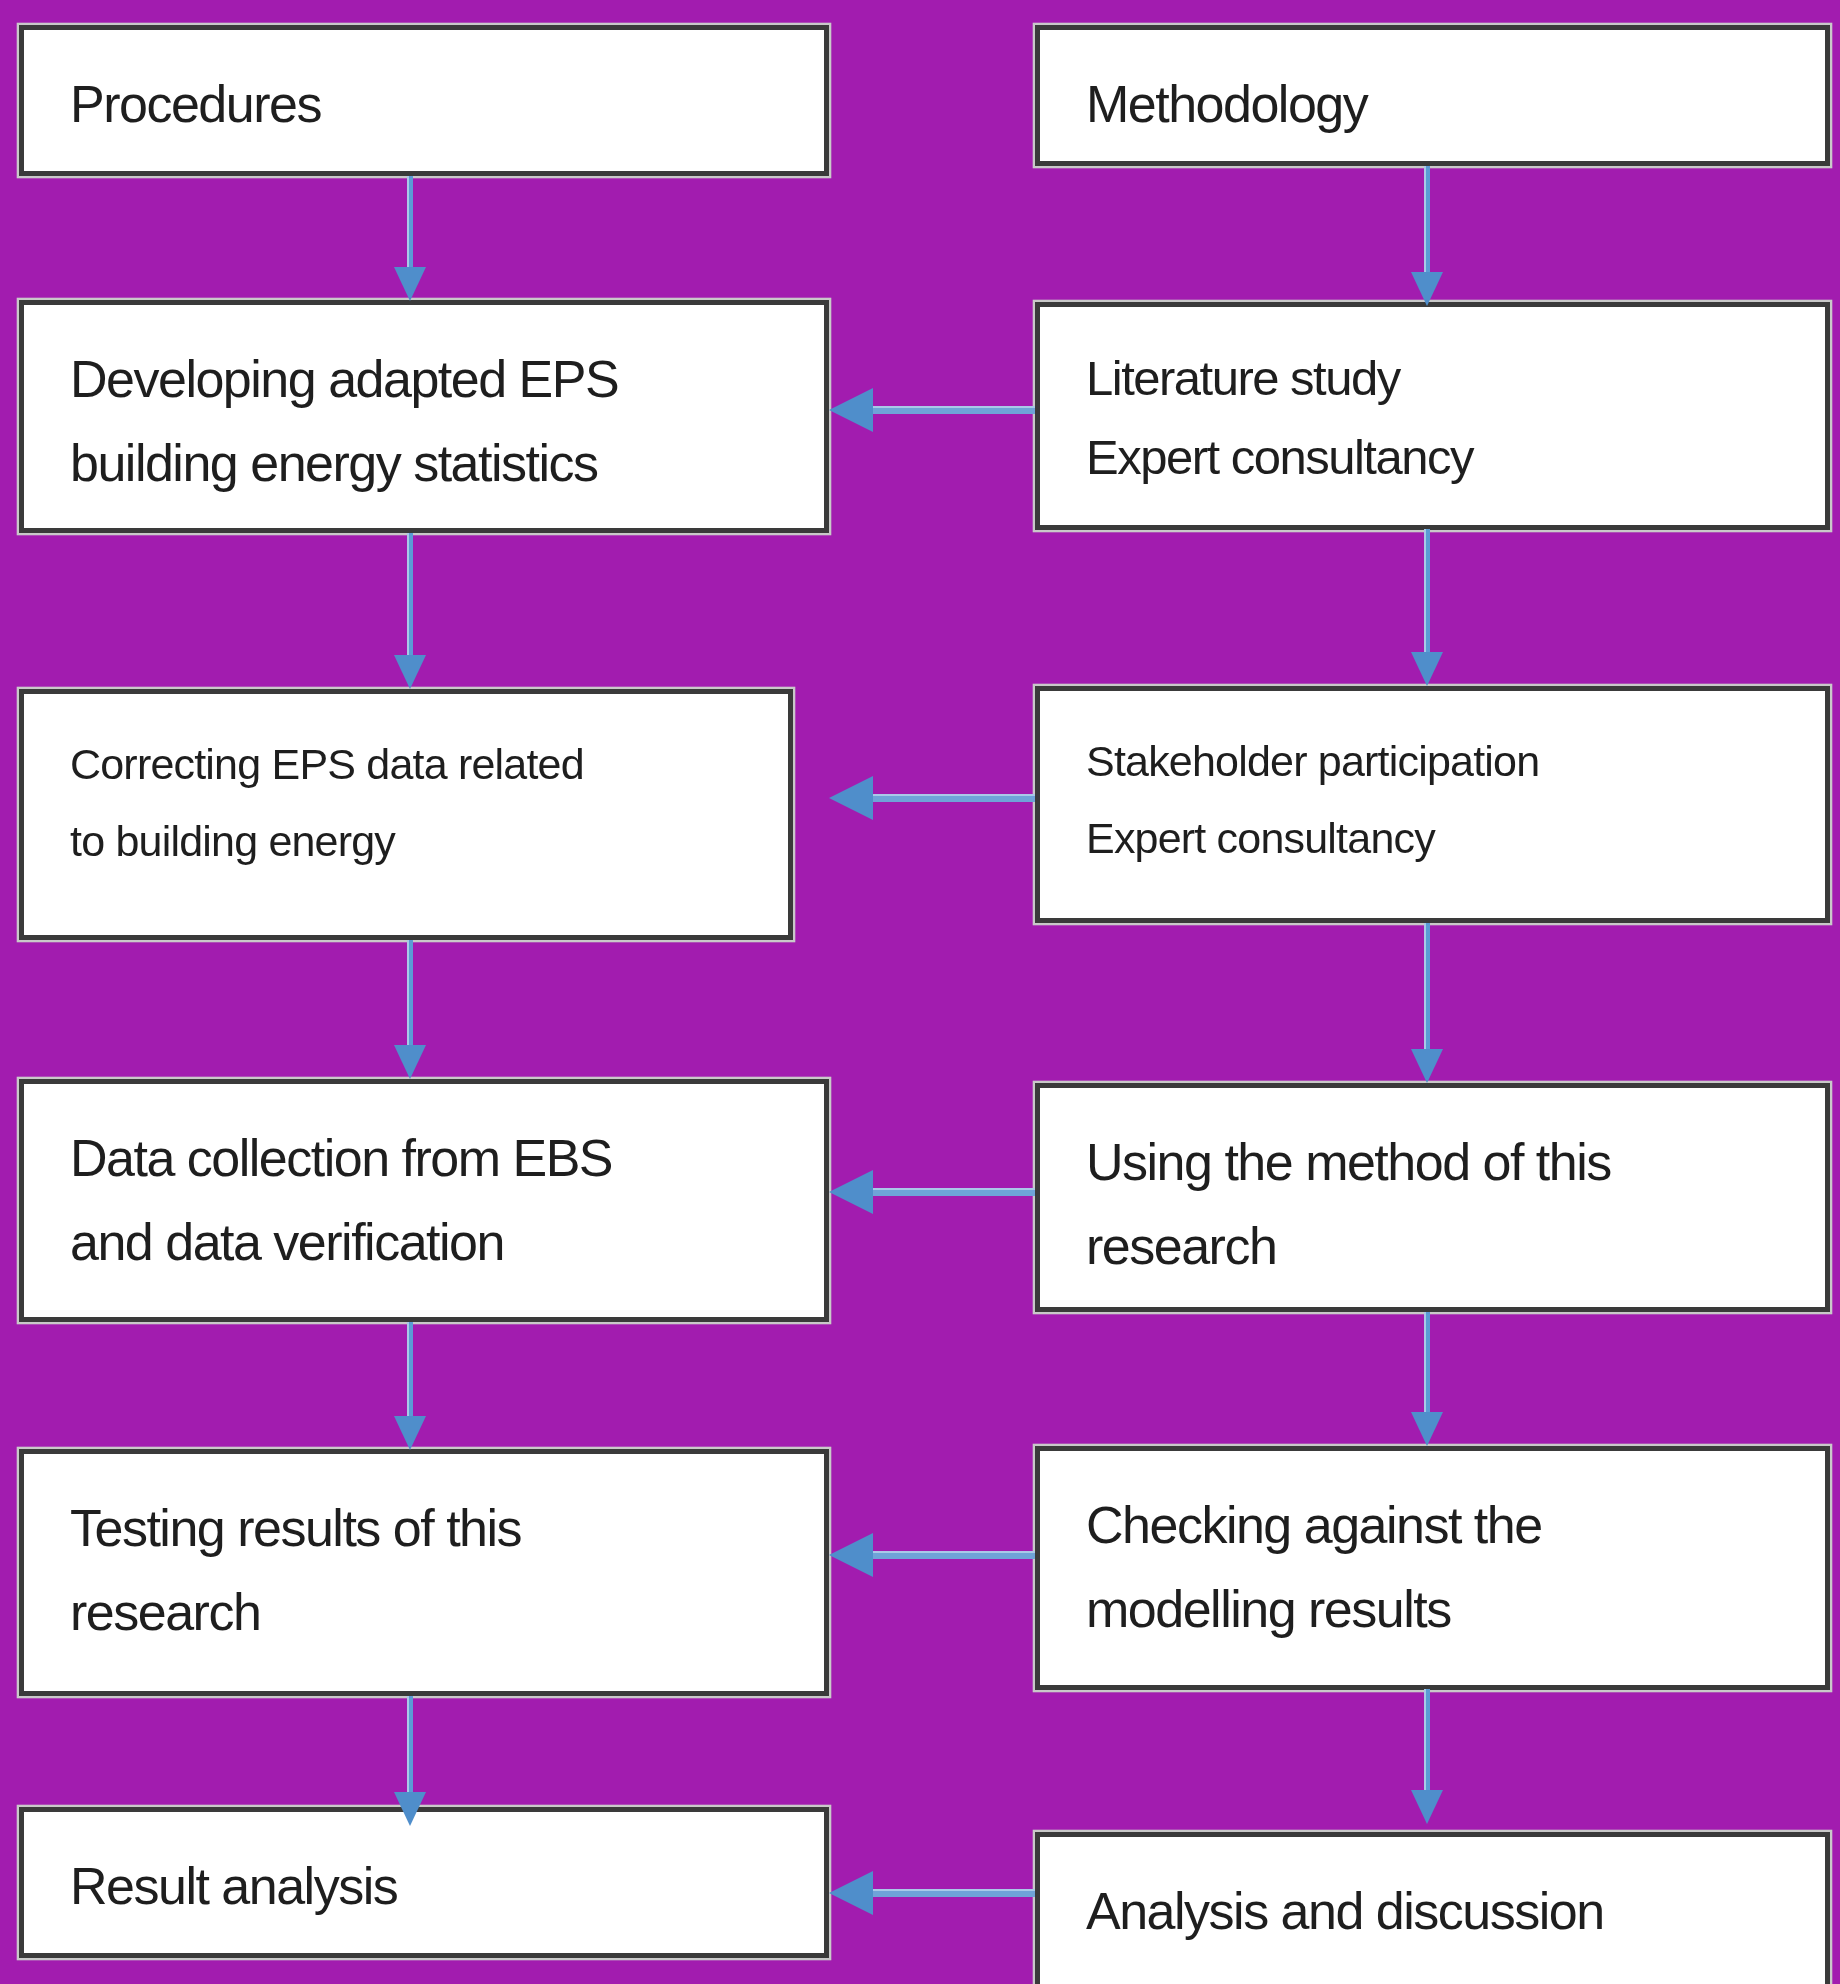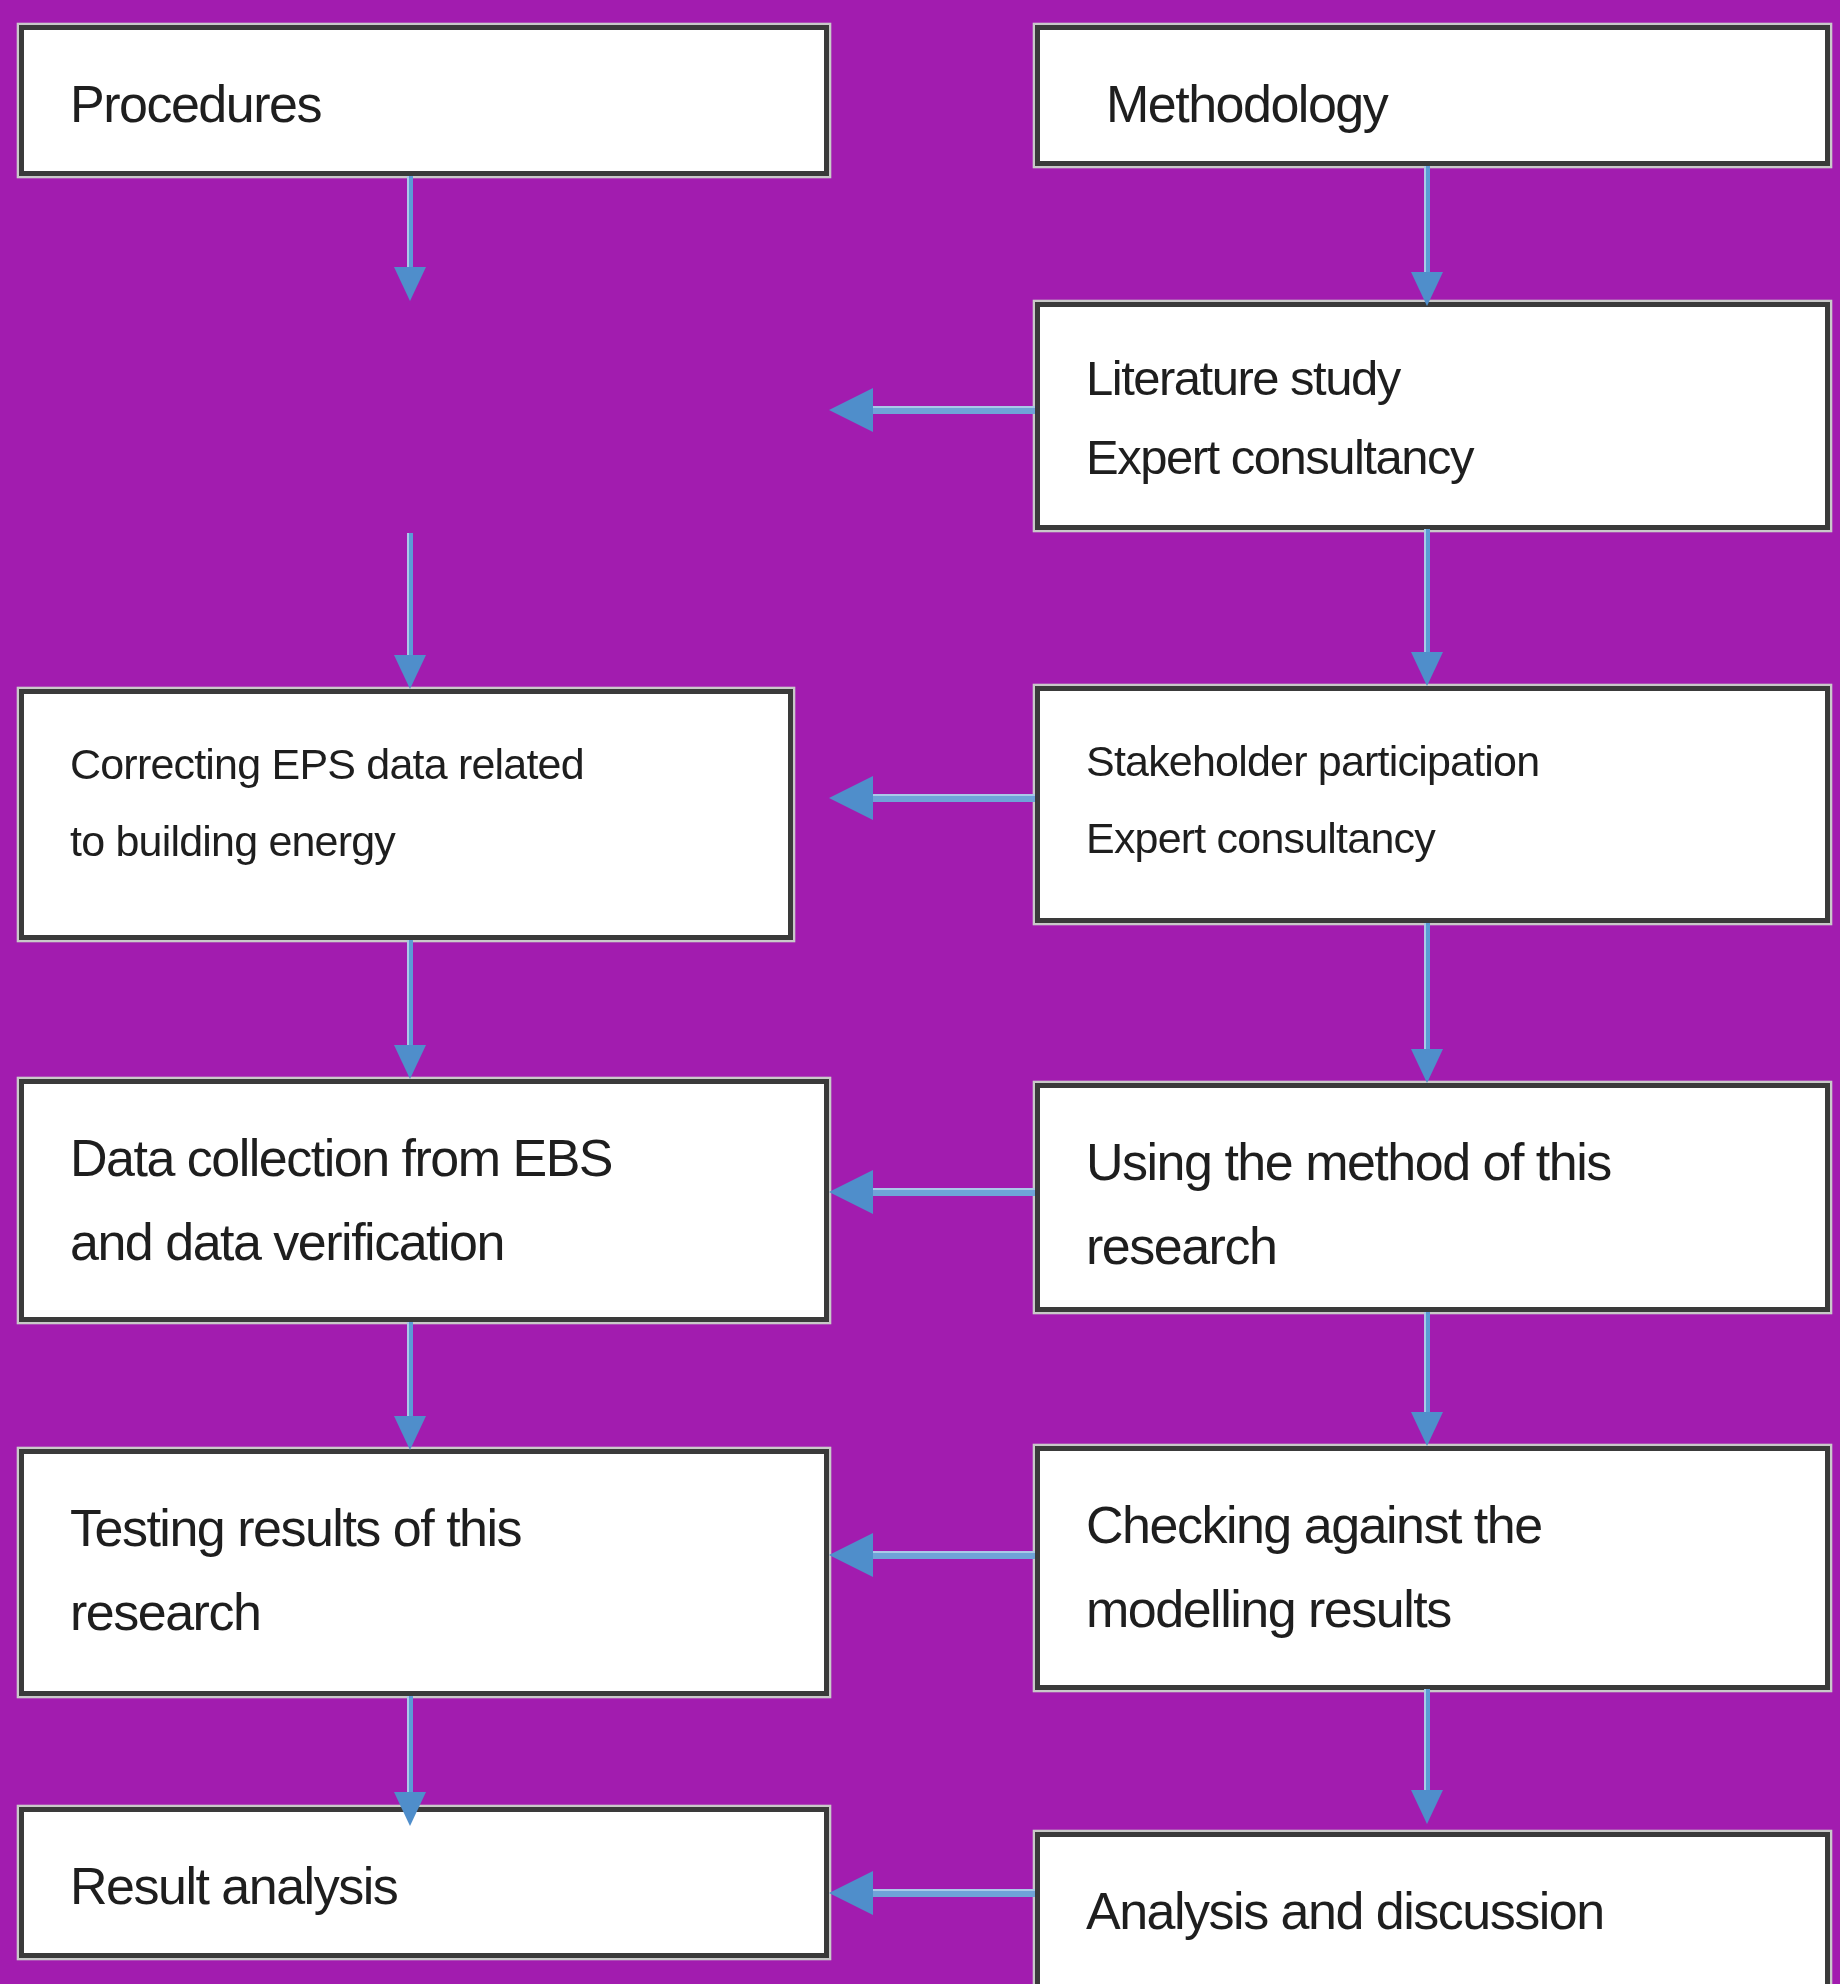--- a/index.html
+++ b/index.html
@@ -79,20 +79,26 @@
 <body>
 
 <div class="stage">
 
   <div class="box" style="left:19px; top:25px; width:810px; height:151px;">
     <div class="txt">
         <div class="line">Procedures</div>
       </div>
   </div>
 
+  <div class="box" style="left:19px; top:300px; width:810px; height:233px;">
+    <div class="txt">
+      <div class="line">Developing adapted EPS</div>
+      <div class="line">building energy statistics</div>
+    </div>
+  </div>
 
   <div class="box" style="left:19px; top:689px; width:774px; height:251px;">
     <div class="txt small">
       <div class="line">Correcting EPS data related</div>
       <div class="line">to building energy</div>
     </div>
   </div>
 
   <div class="box" style="left:19px; top:1079px; width:810px; height:243px;">
     <div class="txt">
@@ -107,21 +113,21 @@
       <div class="line">research</div>
     </div>
   </div>
 
   <div class="box" style="left:19px; top:1807px; width:810px; height:151px;">
     <div class="txt">
         <div class="line">Result analysis</div>
       </div>
   </div>
 
-  <div class="box" style="left:1035px; top:25px; width:795px; height:141px;padding-left:20px;">
+  <div class="box" style="left:1035px; top:25px; width:795px; height:141px;">
     <div class="txt">
         <div class="line">Methodology</div>
       </div>
   </div>
 
   <div class="box" style="left:1035px; top:302px; width:795px; height:228px;">
     <div class="txt mid">
       <div class="line">Literature study</div>
       <div class="line">Expert consultancy</div>
     </div>

